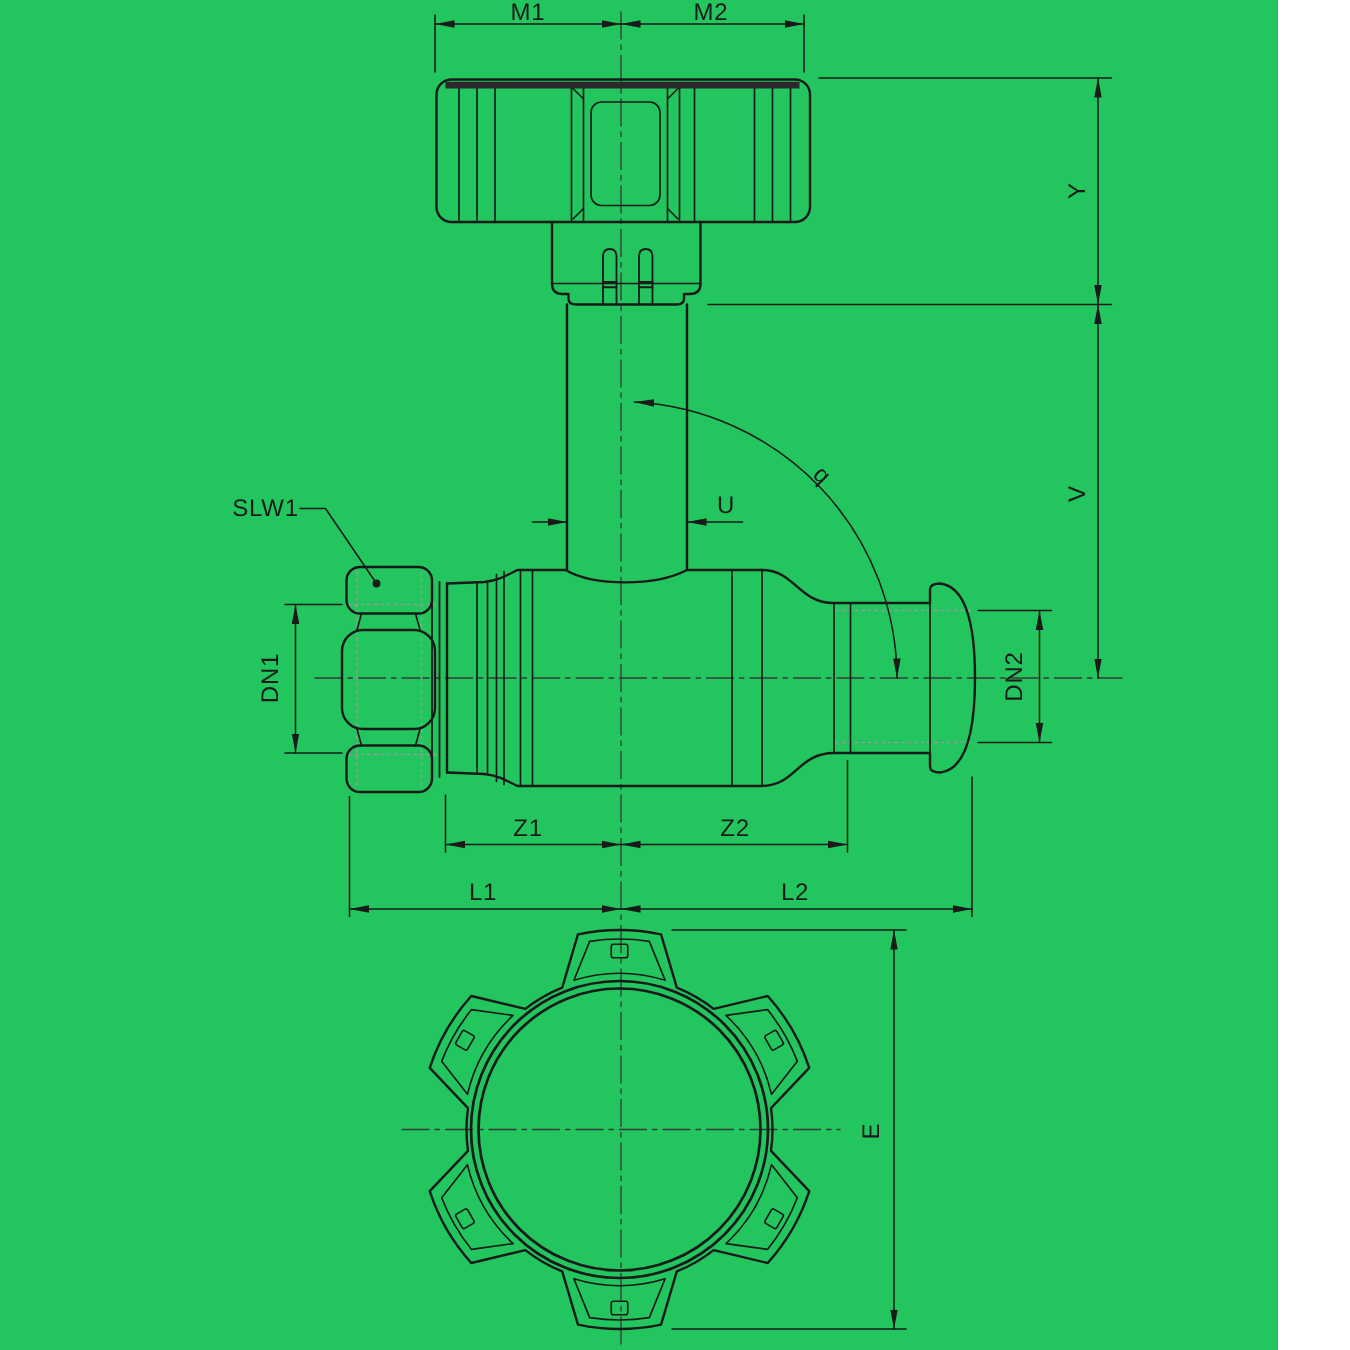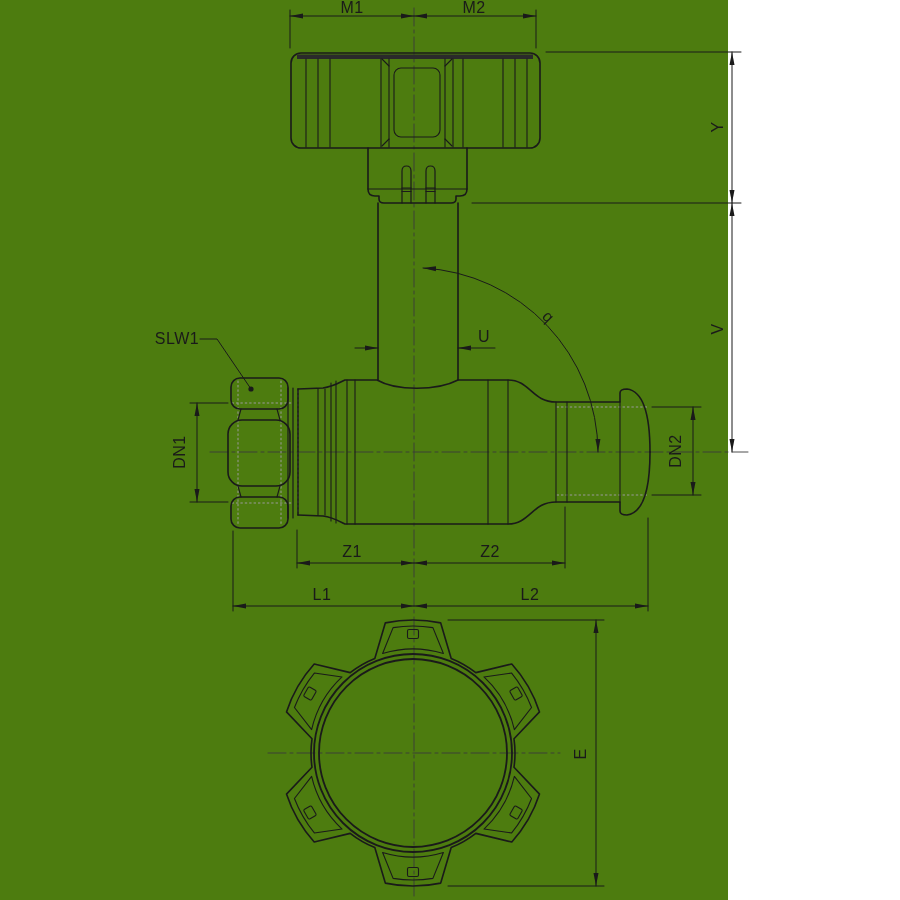--- a/index.html
+++ b/index.html
@@ -1,16 +1,16 @@
 <!DOCTYPE html>
 <html><head>
 <meta charset="utf-8">
 <style>
   html,body{margin:0;padding:0;background:#ffffff;}
-  .stage{width:728px;height:900px;background:#4d7c0f;position:relative;font-family:"Liberation Sans",sans-serif;}
+  .stage{width:852px;height:900px;background:#22c55e;position:relative;font-family:"Liberation Sans",sans-serif;}
   svg{display:block;}
   text{font-family:"Liberation Sans",sans-serif;font-size:16px;letter-spacing:0.5px;}
 </style>
 </head>
 <body>
 
 <div class="stage">
 <svg width="900" height="900" viewBox="0 0 900 900">
   <defs>
     <marker id="arw" markerWidth="14" markerHeight="7" refX="13" refY="3" orient="auto-start-reverse" markerUnits="userSpaceOnUse">

